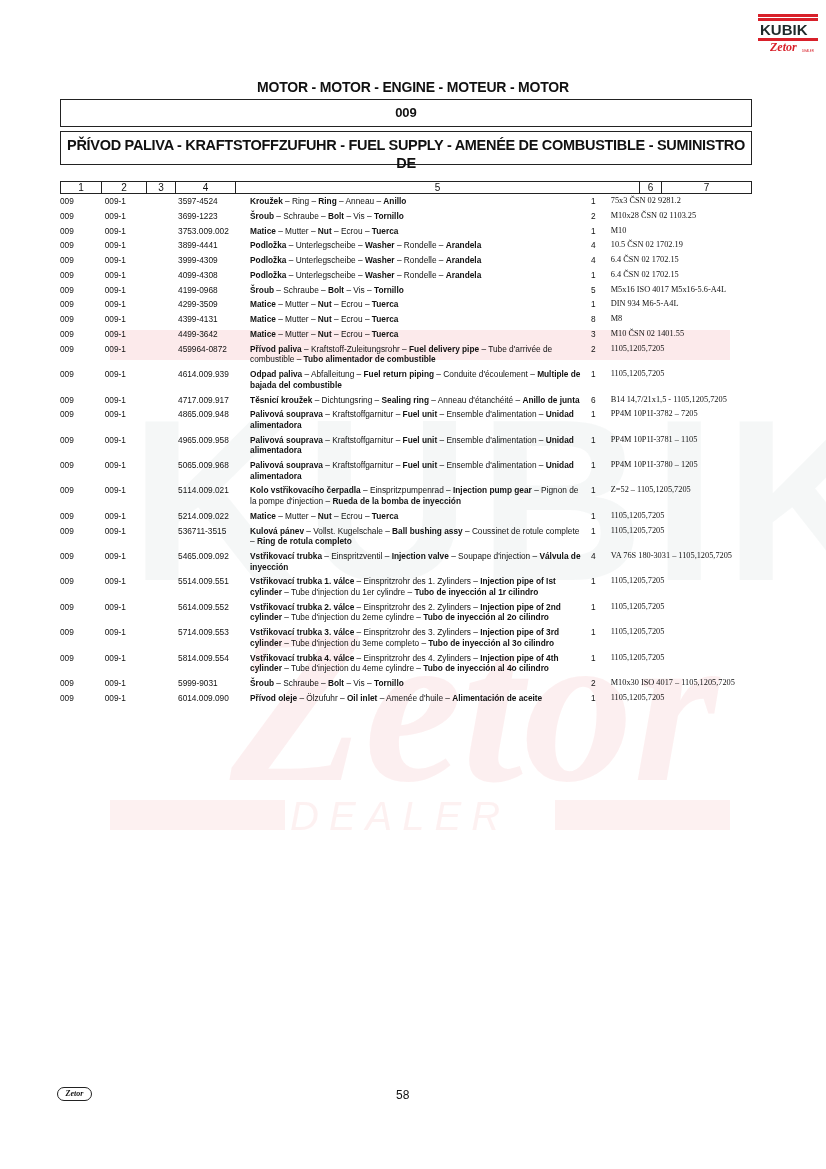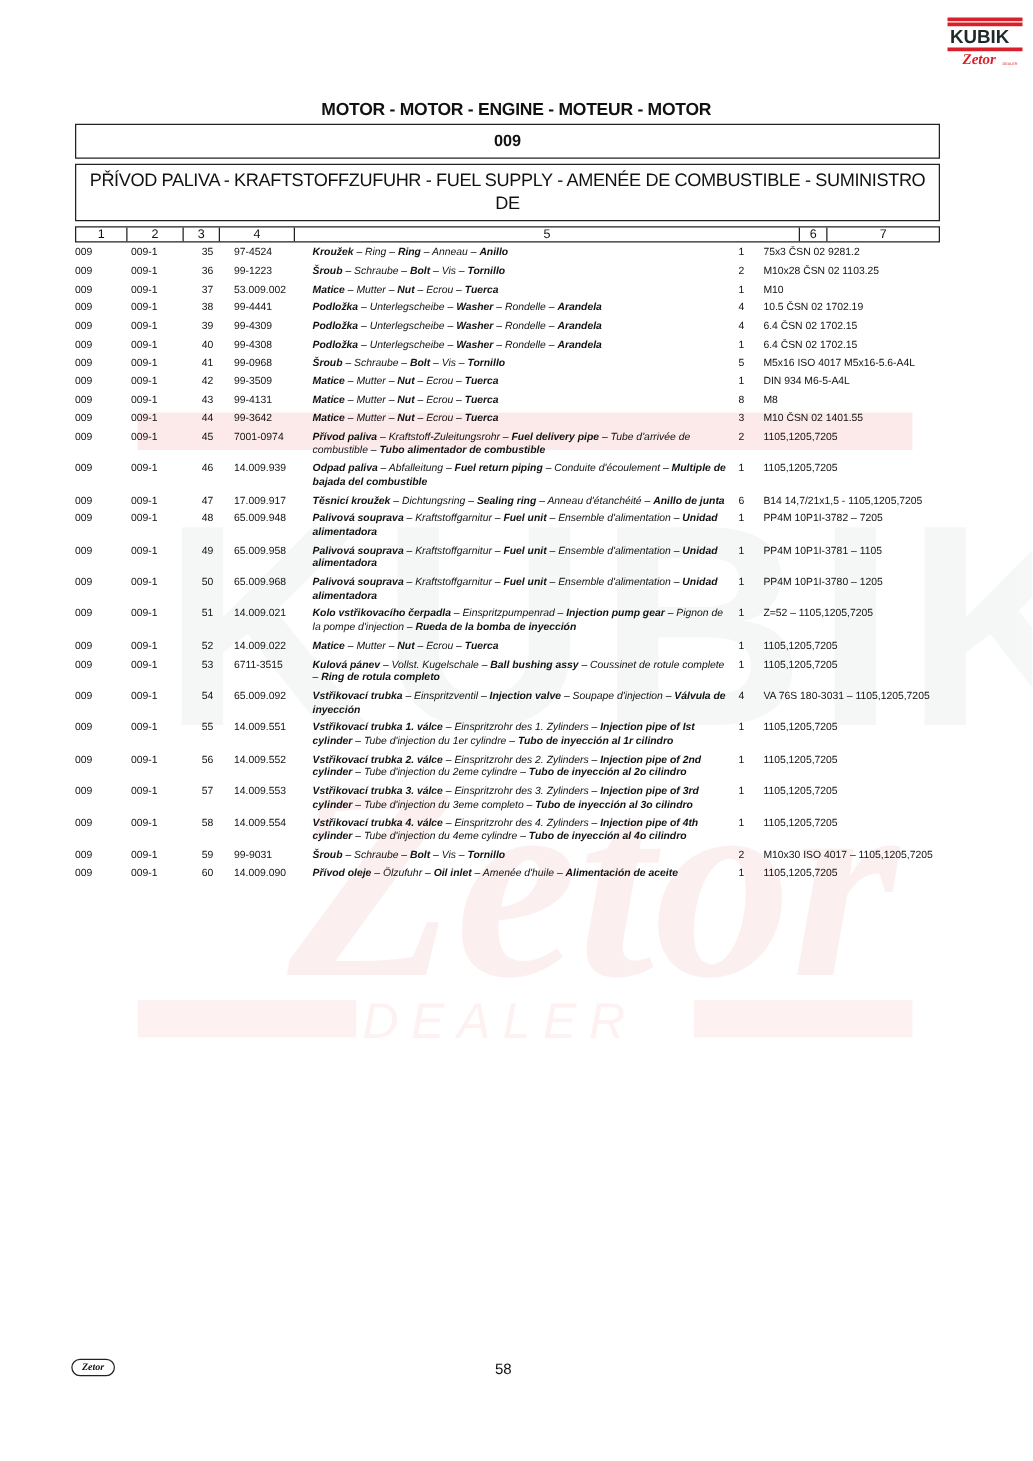--- a/index.html
+++ b/index.html
@@ -11,38 +11,38 @@
   .logo .kubik { position: absolute; left: 2px; top: 9px; font-weight: bold; font-size: 15px;
                  letter-spacing: 0px; color: #1e2a2a; font-family: "Liberation Sans", sans-serif; }
   .logo .zetor { position: absolute; left: 12px; top: 28px; font-style: italic; font-weight: bold;
                  font-size: 12px; color: #d8202a; font-family: "Liberation Serif", serif; }
   .logo .dealer { position: absolute; left: 44px; top: 37px; font-size: 3px; color: #d8202a; }
 
   .chapter-title { position: absolute; left: 0; width: 826px; top: 79px; text-align: center;
                    font-weight: bold; font-size: 14px; letter-spacing: -0.2px; }
   .box { position: absolute; left: 60px; width: 692px; border: 1.5px solid #222; box-sizing: border-box; }
   .box-code { top: 99px; height: 28px; text-align: center; line-height: 26px; font-weight: bold; font-size: 13px; }
-  .box-section { top: 131px; height: 46px; text-align: center; font-weight: normal; font-size: 14.5px;
+  .box-section { top: 131px; height: 34px; text-align: center; font-weight: bold; font-size: 14.5px;
                  line-height: 18px; padding-top: 4px; letter-spacing: -0.3px; }
   .col-head { position: absolute; top: 181px; left: 60px; width: 692px; height: 13px;
               border: 1px solid #222; box-sizing: border-box; font-size: 10px; }
   .col-head span { position: absolute; top: 0; height: 11px; line-height: 11px; text-align: center;
                    border-right: 1px solid #222; box-sizing: border-box; }
   .col-head span:last-child { border-right: none; }
 
   table.parts { position: absolute; left: 60px; top: 196px; width: 700px; border-collapse: collapse; font-size: 8.3px; }
   table.parts td { vertical-align: top; padding: 0; line-height: 10.6px; }
   table.parts tr td { padding-bottom: 4.2px; }
   td.c1 { width: 45px; }
   td.c2 { width: 57px; }
-  td.c3 { width: 26px; }
+  td.c3 { width: 26px; text-align: right; }
   td.c4 { width: 63px; }
-  td.c5 { width: 337px; padding-right: 6px !important; font-style: italic; }
+  td.c5 { width: 337px; padding-right: 6px !important; }
   td.c6 { width: 20px; }
-  td.c7 { width: 150px; }
+  td.c7 { width: 150px; font-family: Liberation Serif, serif; }
   .b { font-weight: bold; }
 
   .footer-logo { position: absolute; left: 57px; top: 1087px; width: 33px; height: 12px;
                  border: 1.2px solid #222; border-radius: 7px; font-size: 8px; font-style: italic;
                  font-weight: bold; text-align: center; line-height: 12px; font-family: "Liberation Serif", serif; }
   .page-number { position: absolute; left: 396px; top: 1088px; font-size: 12px; }
 </style>
 </head>
 <body>
 
@@ -175,21 +175,21 @@
         <td class="c3">44</td>
         <td class="c4">99-3642</td>
         <td class="c5"><span class="b">Matice</span><span> – Mutter – </span><span class="b">Nut</span><span> – Ecrou – </span><span class="b">Tuerca</span></td>
         <td class="c6">3</td>
         <td class="c7">M10 ČSN 02 1401.55</td>
       </tr>
       <tr>
         <td class="c1">009</td>
         <td class="c2">009-1</td>
         <td class="c3">45</td>
-        <td class="c4">7001-0974</td>
+        <td class="c4">9964-0872</td>
         <td class="c5"><span class="b">Přívod paliva</span><span> – Kraftstoff-Zuleitungsrohr – </span><span class="b">Fuel delivery pipe</span><span> – Tube d'arrivée de combustible – </span><span class="b">Tubo alimentador de combustible</span></td>
         <td class="c6">2</td>
         <td class="c7">1105,1205,7205</td>
       </tr>
       <tr>
         <td class="c1">009</td>
         <td class="c2">009-1</td>
         <td class="c3">46</td>
         <td class="c4">14.009.939</td>
         <td class="c5"><span class="b">Odpad paliva</span><span> – Abfalleitung – </span><span class="b">Fuel return piping</span><span> – Conduite d'écoulement – </span><span class="b">Multiple de bajada del combustible</span></td>

